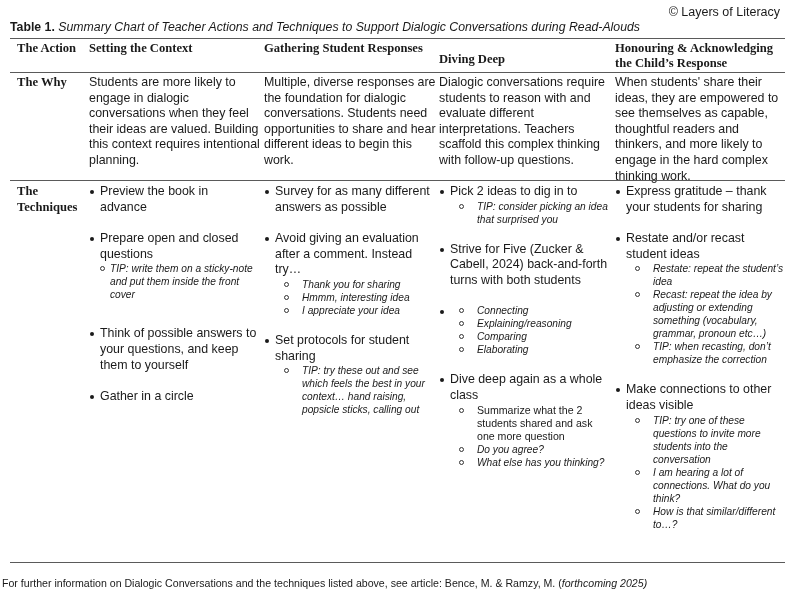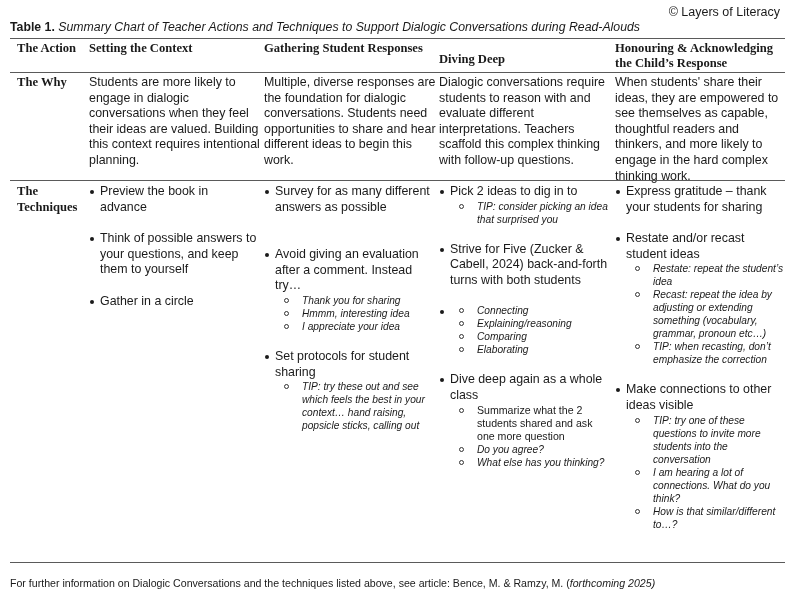--- a/index.html
+++ b/index.html
@@ -47,21 +47,21 @@
       font-style: italic; font-size: 10.2px; line-height: 13px;
     }
     ul.sub > li.plain { font-style: normal; font-size: 10.6px; }
     ul.sub > li::before {
       content: ""; position: absolute; left: 9px; top: 4px;
       width: 3px; height: 3px; border: 0.8px solid #333; border-radius: 50%;
     }
     ul.sub.tight > li { padding-left: 10px; }
     ul.sub.tight > li::before { left: 0px; }
     .footer {
-      position: absolute; left: 10px; top: 576px;
+      position: absolute; left: 2px; top: 576px;
       font-size: 10.6px; white-space: nowrap;
     }
     .footer i { font-style: italic; }
   </style>
 </head>
 <body>
 
 <div class="copyright">© Layers of Literacy</div>
 
 <div class="caption">
@@ -89,28 +89,33 @@
   <div class="rule" style="top:142px;"></div>
 
   <div class="col c0 hdr" style="top:146px; line-height:15.5px;">
     <div>The</div>
     <div>Techniques</div>
   </div>
 
   <div class="col c1" style="top:146px; padding-right:4px;">
     <ul class="main">
       <li style="margin-bottom:16px;"><span>Preview the book in advance</span></li>
+      <li style="margin-bottom:25px;"><span>Prepare open and closed questions</span>
+        <ul class="sub tight">
+          <li>TIP: write them on a sticky-note and put them inside the front cover</li>
+        </ul>
+      </li>
       <li style="margin-bottom:16px;"><span>Think of possible answers to your questions, and keep them to yourself</span></li>
       <li><span>Gather in a circle</span></li>
     </ul>
   </div>
 
   <div class="col c2" style="top:146px;">
     <ul class="main">
-      <li style="margin-bottom:32px;"><span>Survey for as many different answers as possible</span></li>
+      <li style="margin-bottom:16px;"><span>Survey for as many different answers as possible</span></li>
       <li style="margin-bottom:16px;"><span>Avoid giving an evaluation after a comment. Instead try…</span>
         <ul class="sub">
           <li>Thank you for sharing</li>
           <li>Hmmm, interesting idea</li>
           <li>I appreciate your idea</li>
         </ul>
       </li>
       <li><span>Set protocols for student sharing</span>
         <ul class="sub">
           <li>TIP: try these out and see which feels the best in your context… hand raising, popsicle sticks, calling out</li>

